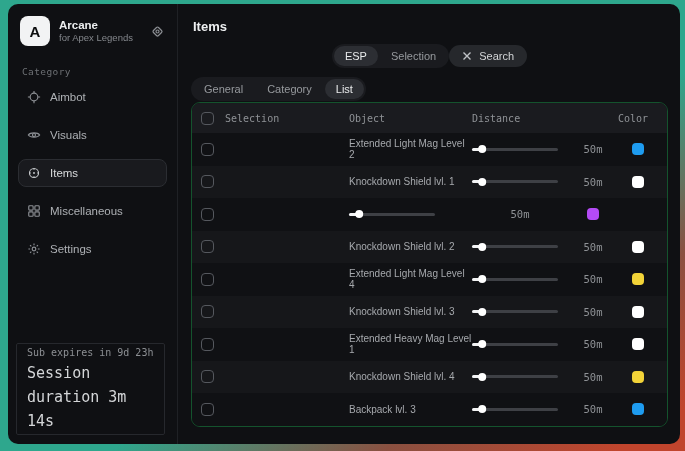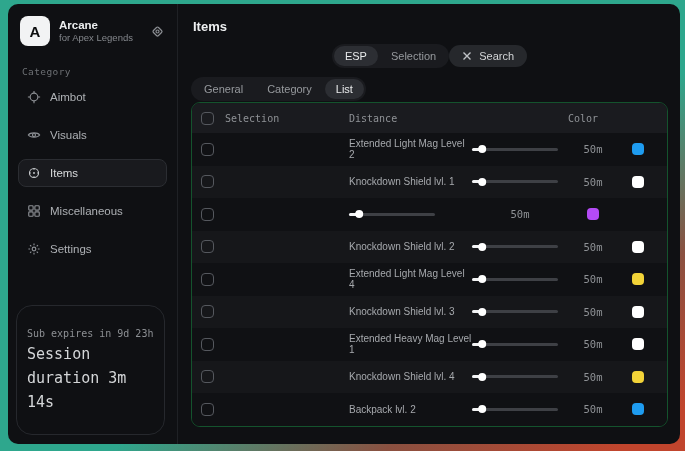--- a/index.html
+++ b/index.html
@@ -33,21 +33,21 @@
   .nav { display:flex; flex-direction:column; gap:10px; }
   .nav-item {
     display:flex; align-items:center; gap:9px; color:#aeb1b5; font-size:11.5px;
     padding:6px 8px; border-radius:8px; border:1px solid transparent; cursor:default;
   }
   .nav-item .ic { display:flex; color:#8d9095; }
   .nav-item.active { background:#191a1e; border-color:#2b2d32; color:#d9dbdd; }
   .nav-item.active .ic { color:#c3c6c9; }
   .session-box {
     position:absolute; left:8px; right:12px; bottom:9px;
-    border:1px solid #26282d; border-radius:16px; padding:20px 10px;
+    border:1px solid #26282d; border-radius:2px; padding:1px 10px;
     font-family:"DejaVu Sans Mono", monospace; line-height:1.6;
   }
   .session-line1 { color:#8d9094; font-size:10px; }
   .session-line2 { color:#d4d6d8; font-size:15px; }
   
   .main { flex:1; padding:13px 12px 10px 13px; display:flex; flex-direction:column; }
   .page-title { color:#eef0f1; font-size:13px; font-weight:bold; padding:2px 2px 10px 2px; }
   .toolbar { display:flex; align-items:center; justify-content:center; }
   .pill-group {
     display:inline-flex; background:#1a1b1f; border-radius:14px; padding:2px; gap:2px;
@@ -200,20 +200,21 @@
         <button class="pill active">List</button>
       </div>
     </div>
 
     <div class="table-wrap">
       <div class="trow thead">
         <div class="selcell">
           <span class="checkbox"></span>
           <span>Selection</span>
         </div>
+        <div>Object</div>
         <div>Distance</div>
         <div></div>
         <div class="col-color">Color</div>
       </div>
       <div id="rows-host">
   <div class="trow">
     <div class="selcell">
       <span class="checkbox"></span>
     </div>
     <div class="obj">Extended Light Mag Level 2</div>
@@ -328,21 +329,21 @@
     <div class="dist">50m</div>
     <div class="swatch-cell">
       <span class="swatch" style="background: rgb(242, 211, 56);"></span>
     </div>
   </div>
 
   <div class="trow">
     <div class="selcell">
       <span class="checkbox"></span>
     </div>
-    <div class="obj">Backpack lvl. 2</div>
+    <div class="obj">Backpack lvl. 3</div>
     <div class="slider">
       <span class="fill" style="width: 10%;"></span>
       <span class="thumb" style="left: 10%;"></span>
     </div>
     <div class="dist">50m</div>
     <div class="swatch-cell">
       <span class="swatch" style="background: rgb(30, 156, 240);"></span>
     </div>
   </div>
 </div>

